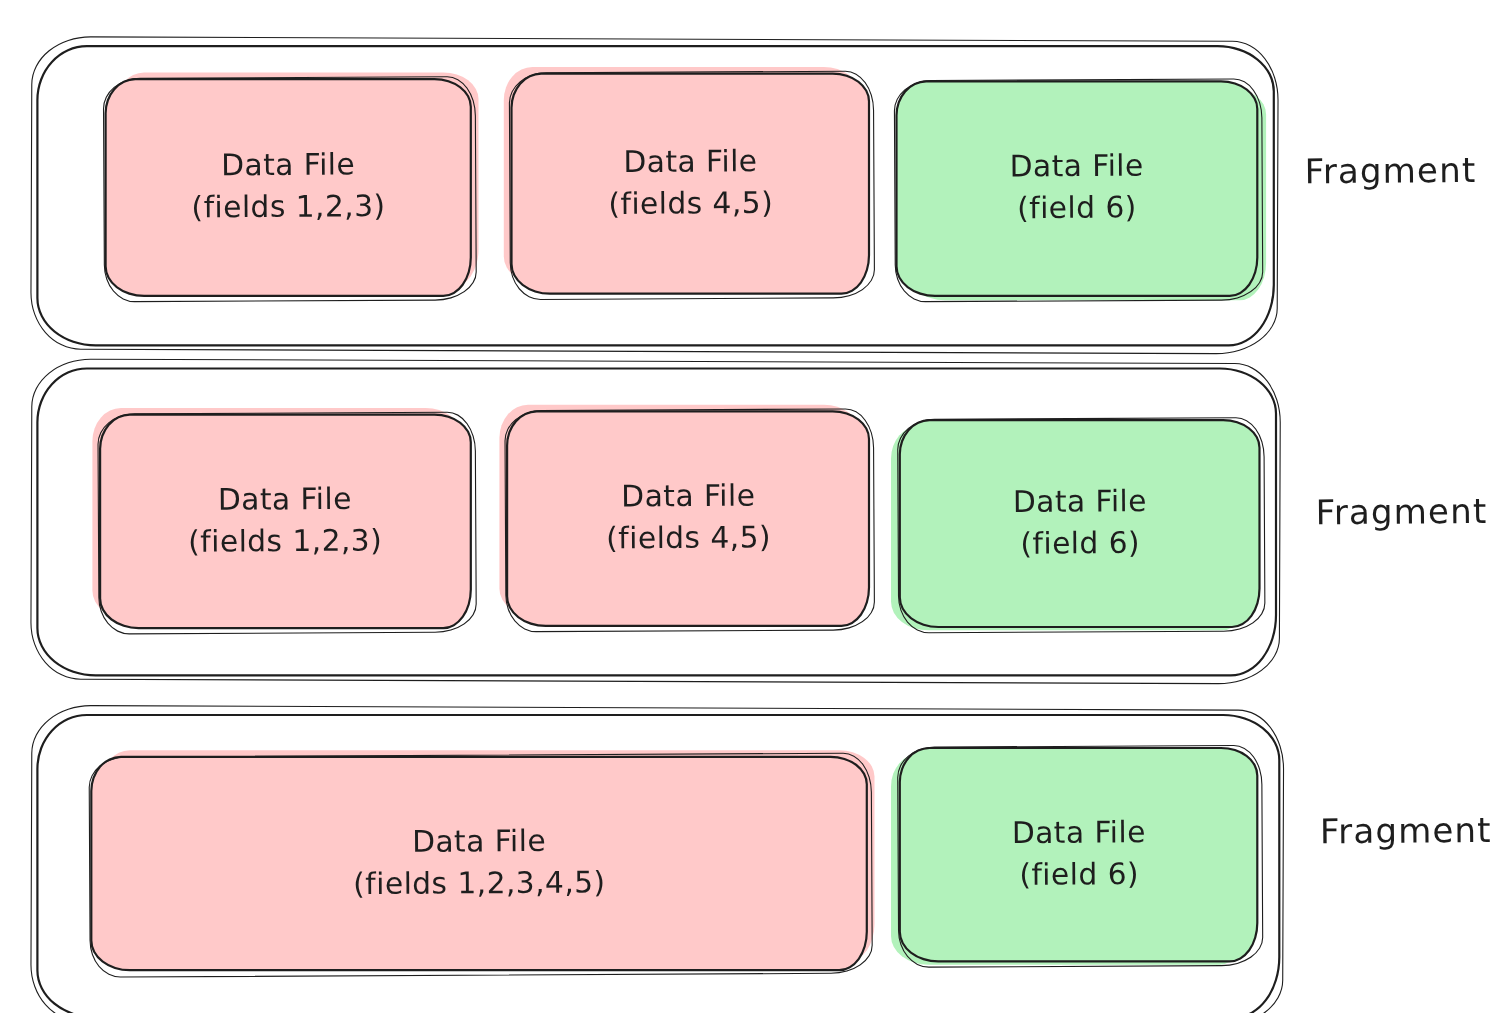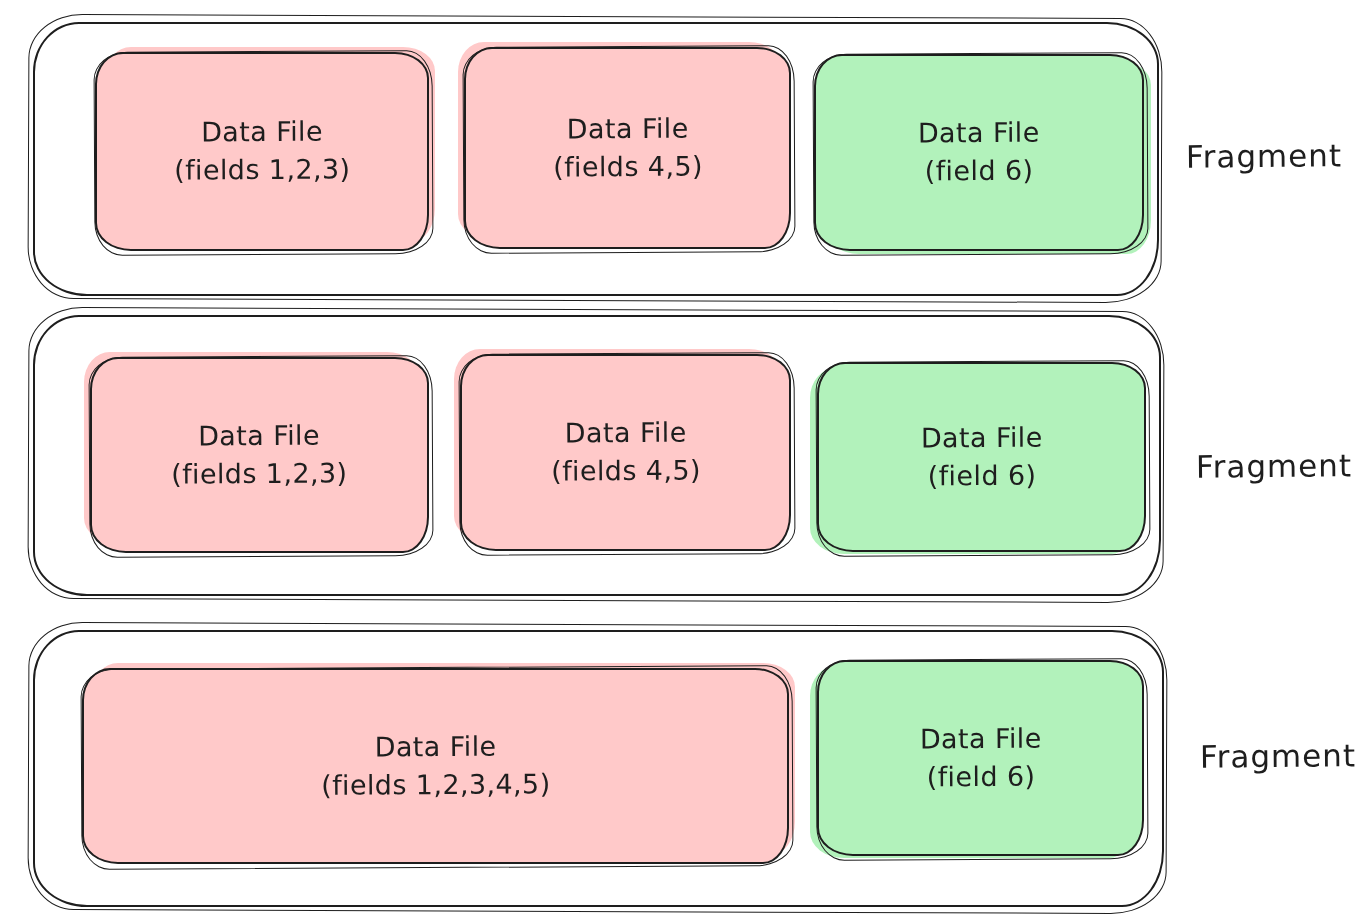--- a/index.html
+++ b/index.html
@@ -16,20 +16,21 @@
     color: var(--ink, #1e1e1e);
     overflow: hidden;
   }
 
   
   .frag {
     position: absolute;
     background: #ffffff;
     border: 2.5px solid var(--ink, #1e1e1e);
     border-radius: 46px 52px 42px 54px / 50px 42px 56px 44px;
+    margin-top: 19px;
   }
   .frag::before {
     content: "";
     position: absolute;
     inset: -8px -5px -7px -7px;
     border: 1.7px solid var(--ink, #1e1e1e);
     border-radius: 54px 42px 56px 46px / 44px 54px 42px 52px;
     transform: rotate(0.22deg);
     pointer-events: none;
   }

